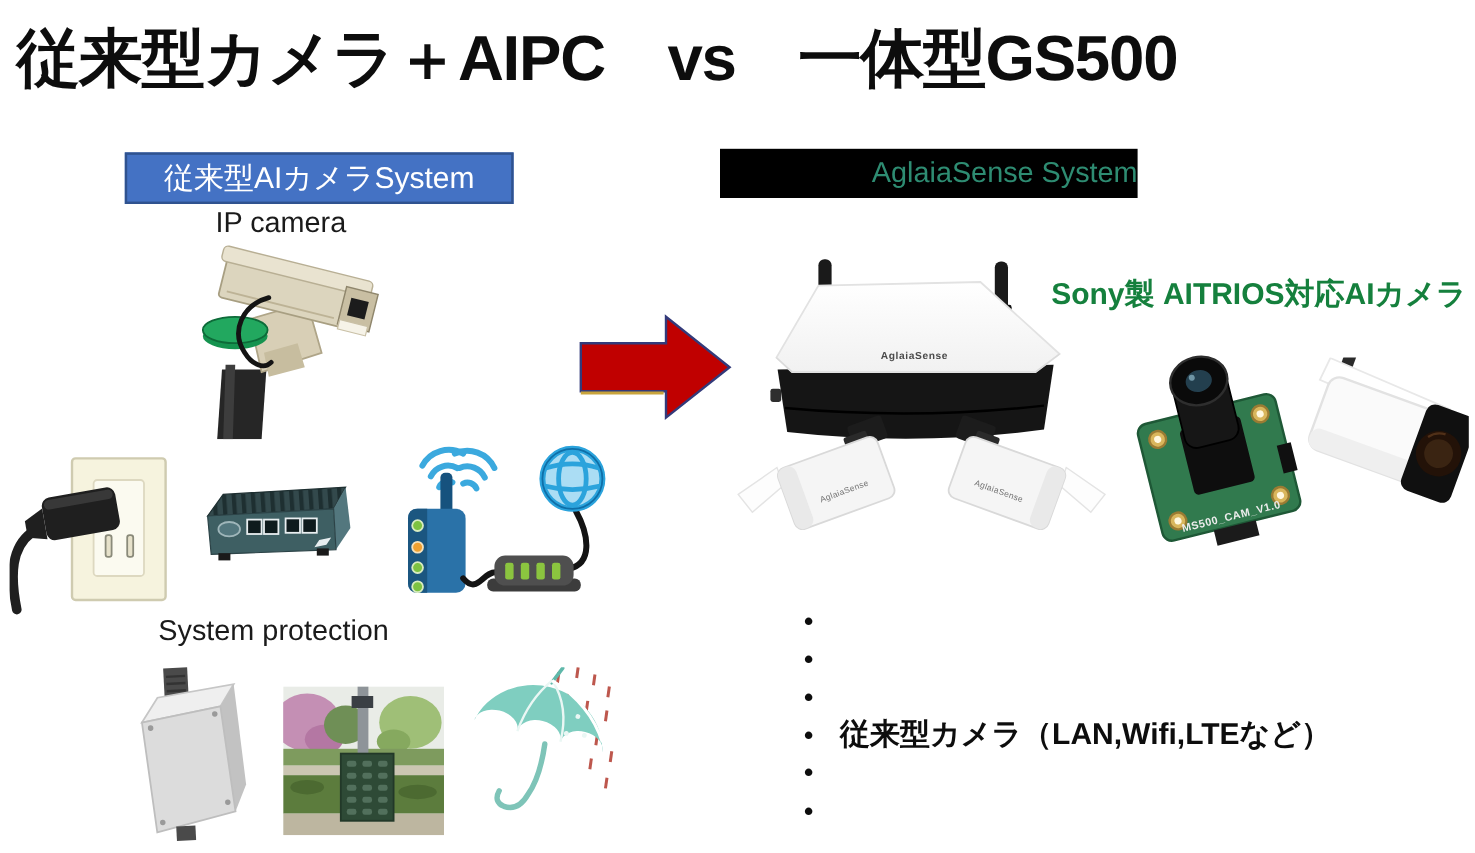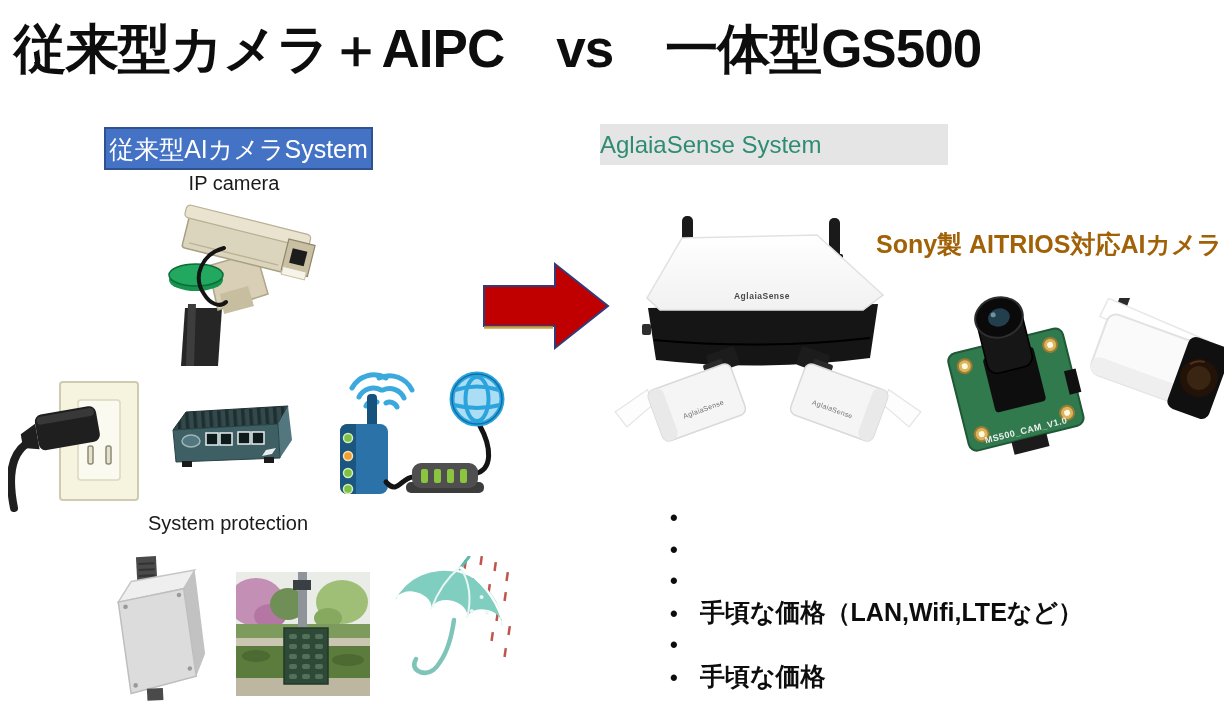--- a/index.html
+++ b/index.html
@@ -6,34 +6,34 @@
   .slide{
     position:relative;width:1229px;height:711px;background:#ffffff;overflow:hidden;
     font-family:"Liberation Sans",sans-serif;color:#111;
   }
   .abs{position:absolute;}
   .slide-title{
     left:0;top:14px;width:995px;text-align:center;
     font-size:53px;font-weight:700;letter-spacing:-1px;color:#0d0d0d;white-space:nowrap;
   }
   .hdr-left{
-    left:104px;top:127px;width:269px;height:43px;line-height:41px;box-sizing:border-box;
+    left:104px;top:127px;width:324px;height:43px;line-height:41px;box-sizing:border-box;
     background:#4472C4;border:2px solid #2F528F;color:#fff;text-align:center;
     font-size:25px;font-weight:400;
   }
   .hdr-right{
     left:600px;top:124px;width:348px;height:41px;line-height:41px;
-    background:#e5e5e5;color:#2E8C72;text-align:left;font-size:24px;font-weight:400;
-  }
-  .small-label{font-size:20px;font-weight:500;color:#1a1a1a;text-align:center;white-space:nowrap;}
+    background:#000000;color:#2E8C72;text-align:right;font-size:24px;font-weight:400;
+  }
+  .small-label{font-size:24px;font-weight:500;color:#1a1a1a;text-align:center;white-space:nowrap;}
   .lbl-ip{left:128px;top:172px;width:212px;}
   .lbl-gpu{left:133px;top:362px;width:200px;}
   .lbl-weather{left:118px;top:512px;width:220px;}
   .sony-caption{
-    left:876px;top:228px;font-size:25px;font-weight:700;color:#a16207;white-space:nowrap;
+    left:876px;top:228px;font-size:25px;font-weight:700;color:#15803d;white-space:nowrap;
   }
   .features{
     left:660px;top:502px;margin:0;padding:0;list-style:none;
   }
   .features li{
     display:flex;align-items:baseline;line-height:31.5px;
     font-size:25px;font-weight:700;color:#0d0d0d;white-space:nowrap;
   }
   .features .dot{width:40px;padding-left:10px;box-sizing:border-box;font-size:22px;font-weight:700;}
   svg{display:block;}
@@ -300,24 +300,23 @@
         <span class="dot">•</span>
       </li>
     <li>
         <span class="dot">•</span>
       </li>
     <li>
         <span class="dot">•</span>
       </li>
     <li>
         <span class="dot">•</span>
-        <span>手頃な価格（LAN,Wifi,LTEなど）</span>
-      </li>
-    <li>
-        <span class="dot">•</span>
-      </li>
-    <li>
-        <span class="dot">•</span>
-        <span>手頃な価格</span>
+        <span>従来型カメラ（LAN,Wifi,LTEなど）</span>
+      </li>
+    <li>
+        <span class="dot">•</span>
+      </li>
+    <li>
+        <span class="dot">•</span>
       </li>
   </ul>
 
 </div>
 
 </body></html>

